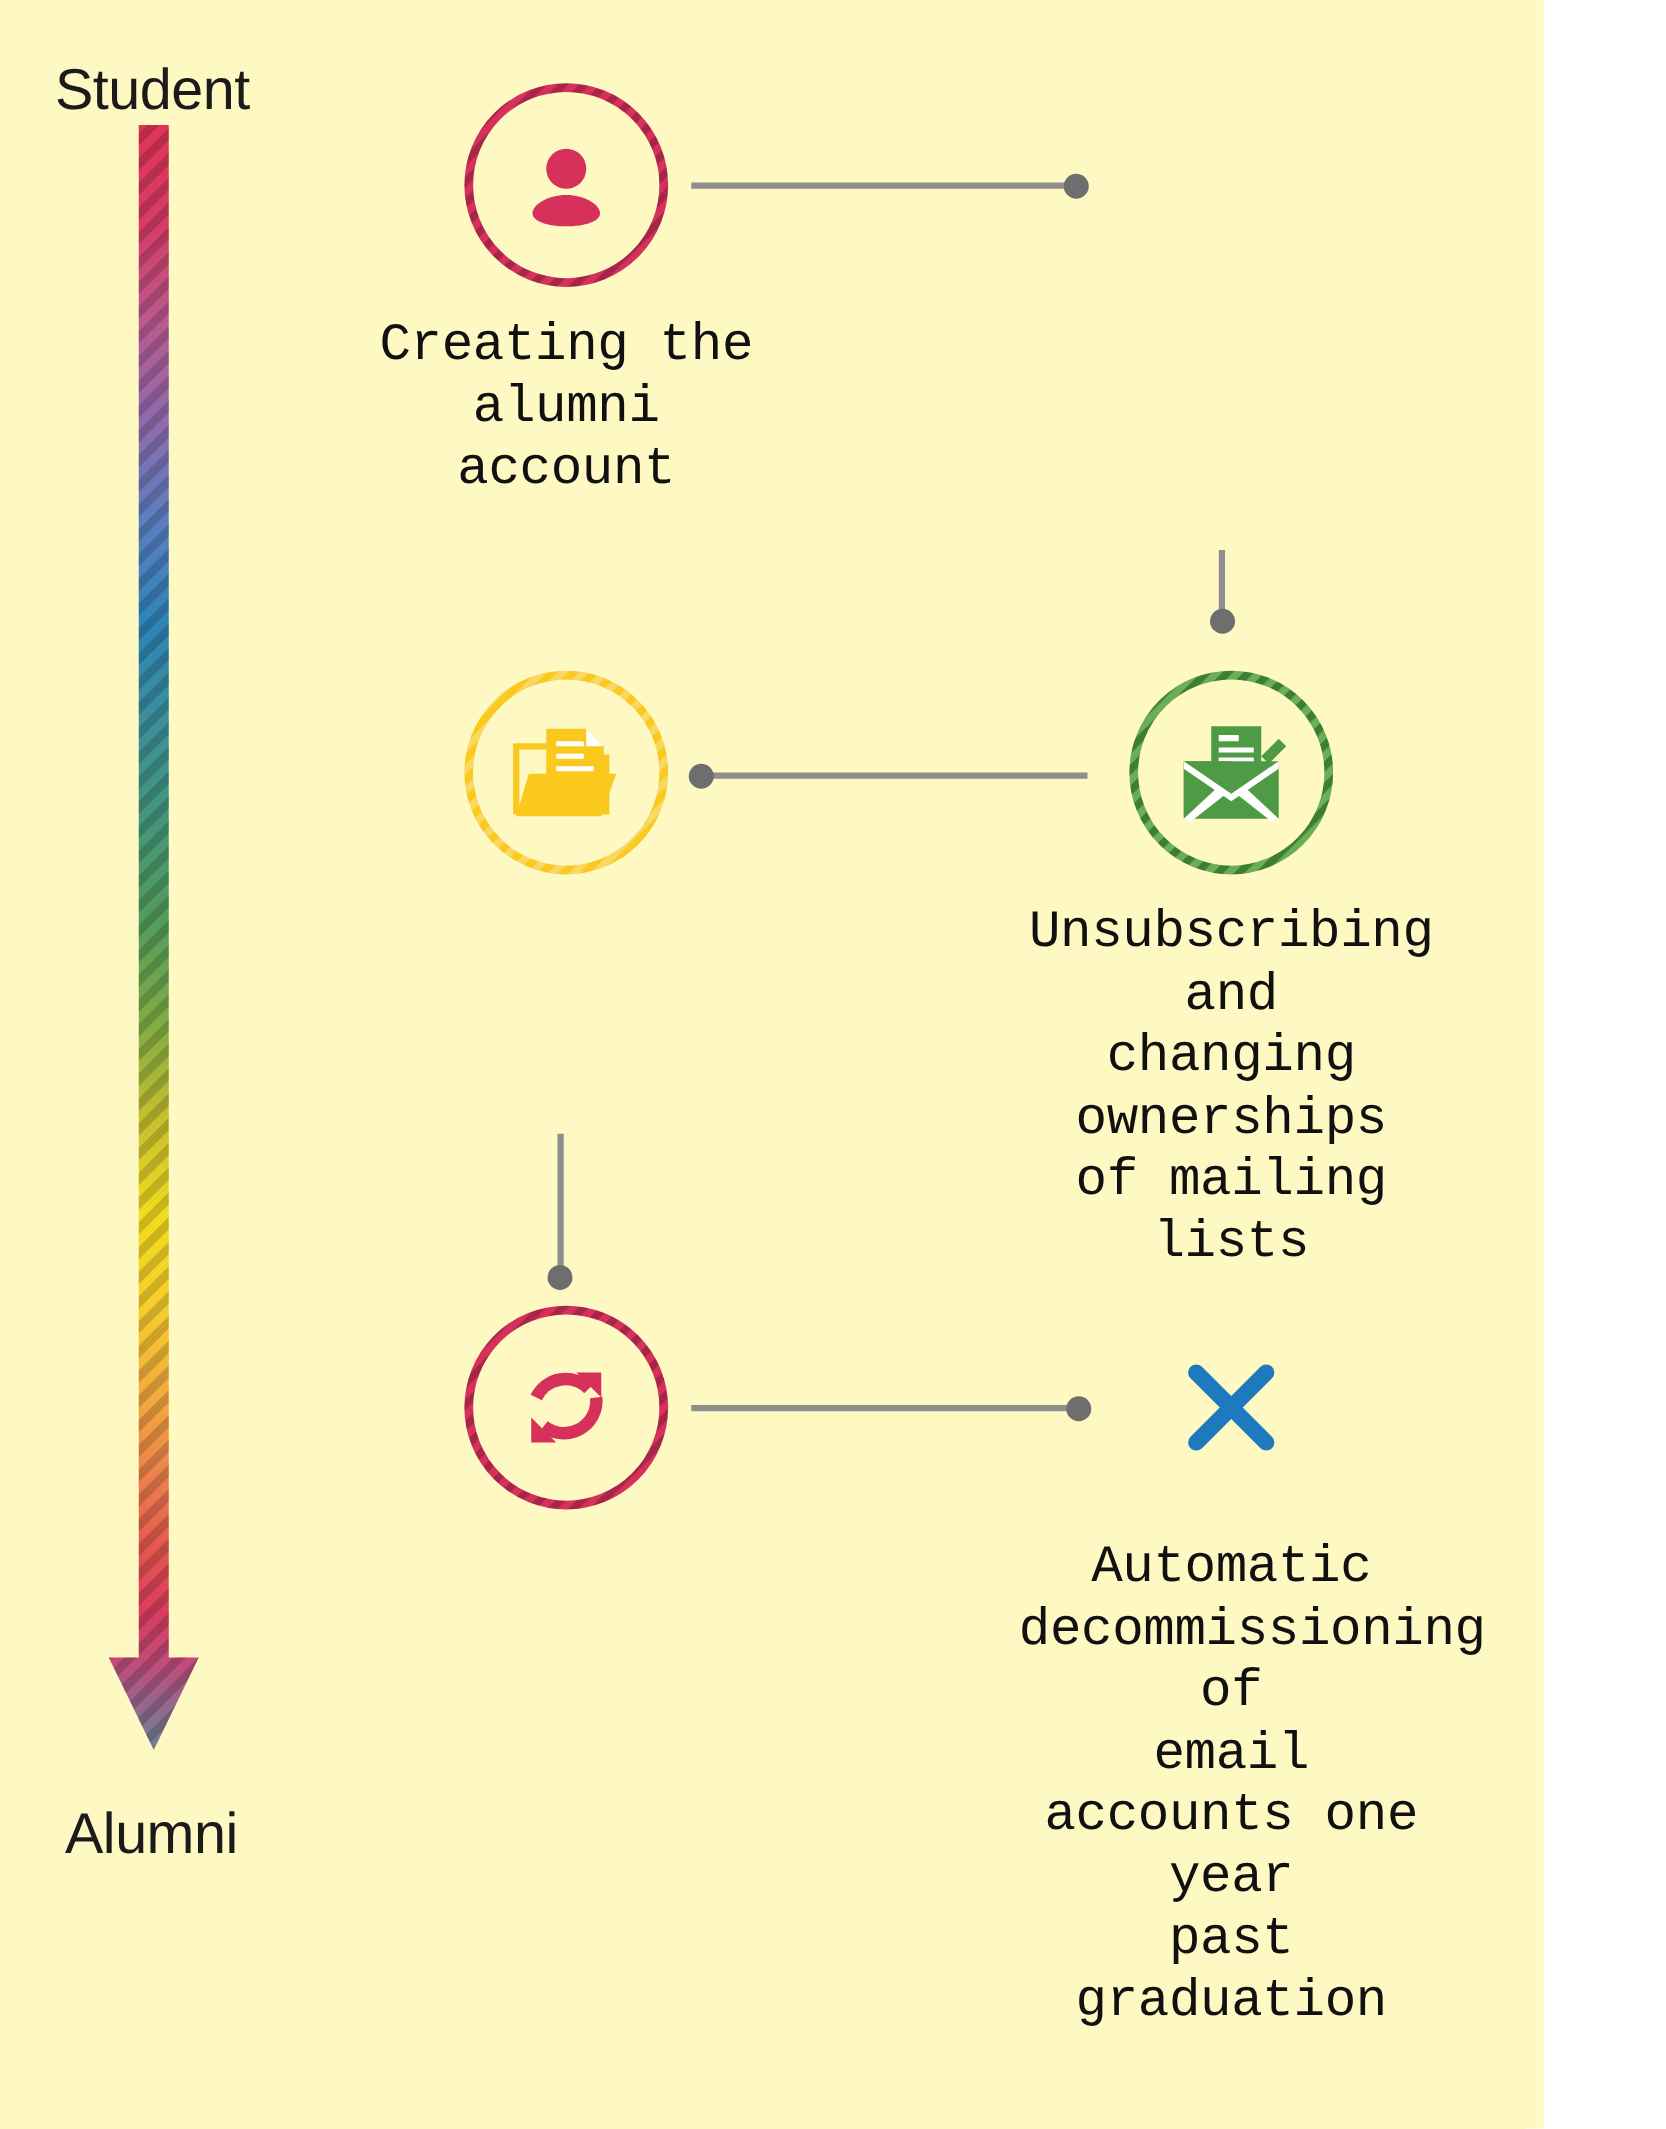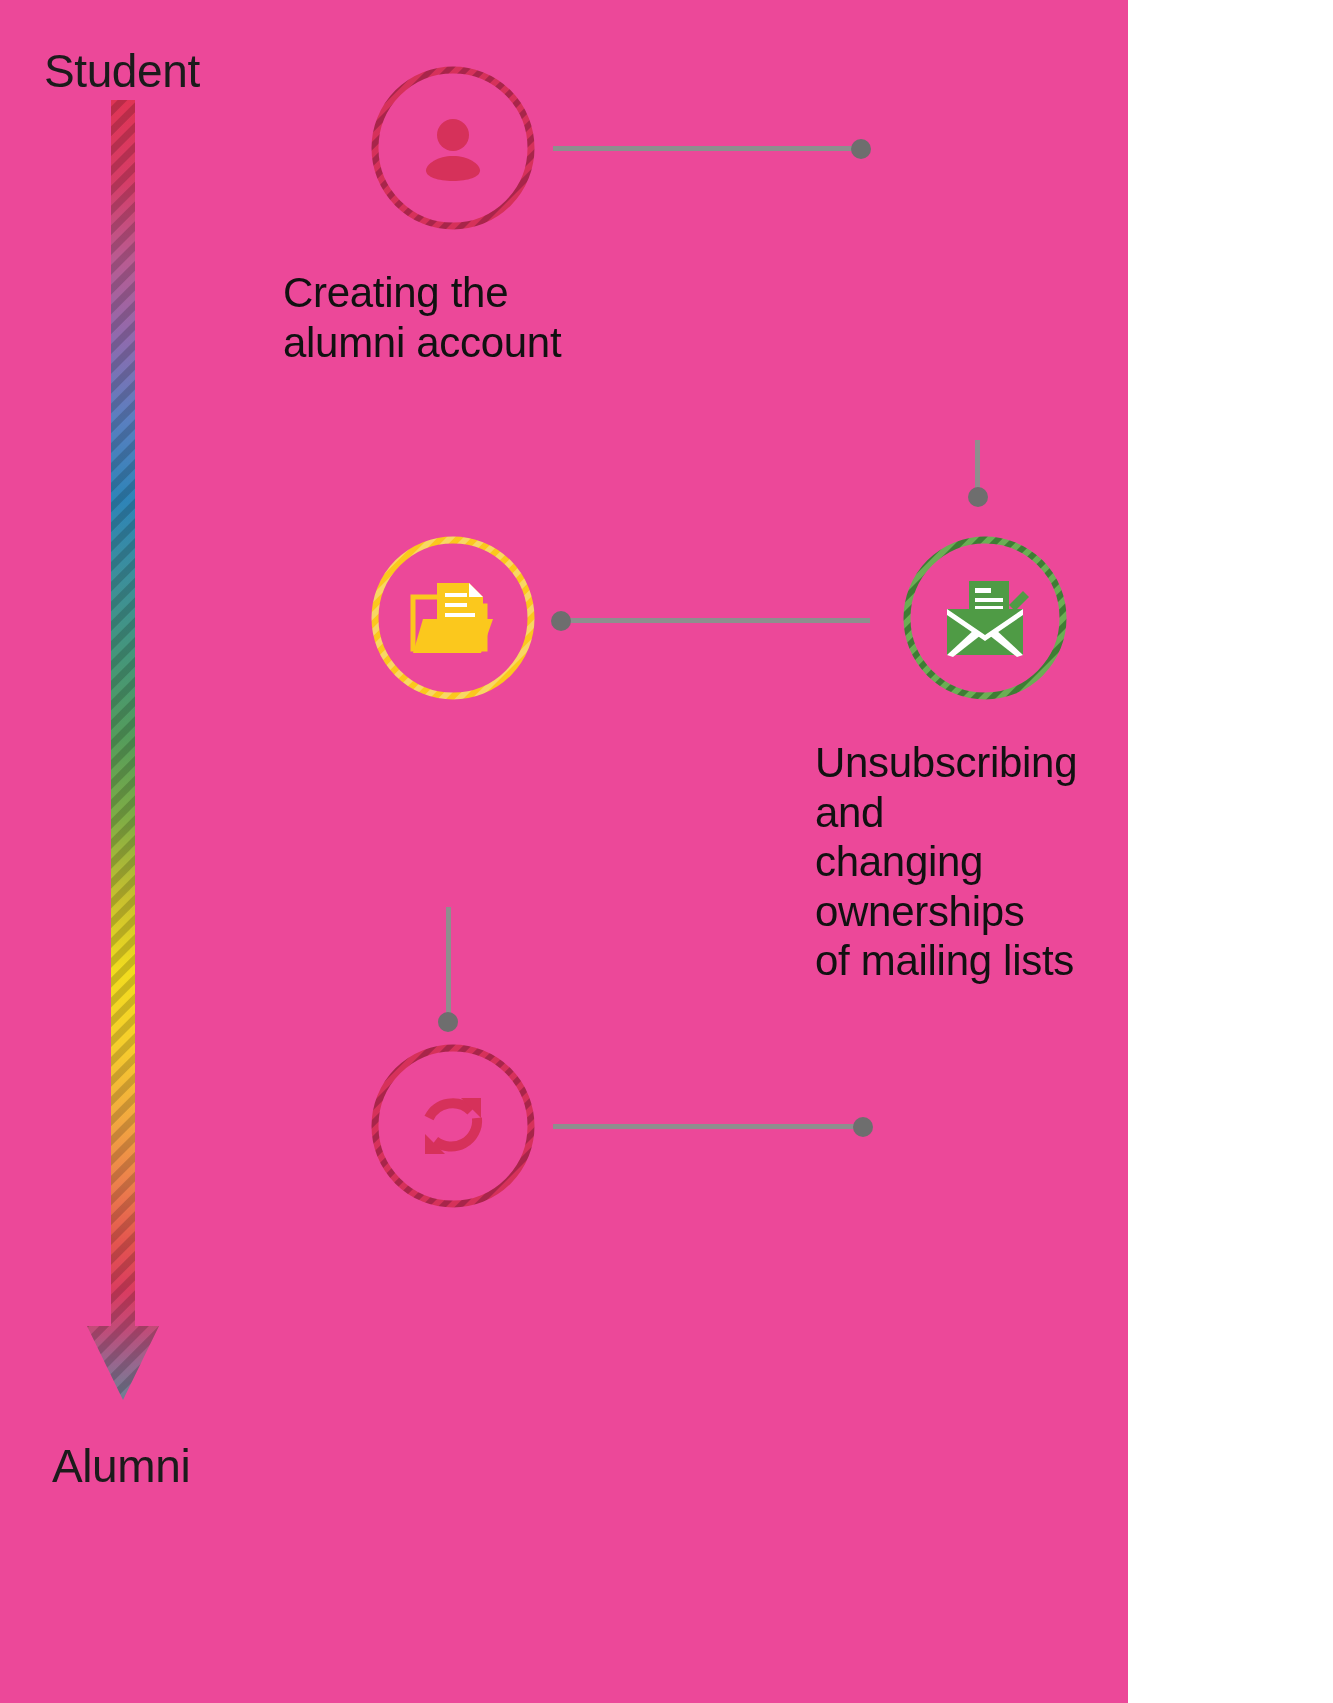--- a/index.html
+++ b/index.html
@@ -5,23 +5,23 @@
   html, body {
     margin: 0;
     padding: 0;
     background: #ffffff;
   }
   body {
     font-family: "Liberation Sans", sans-serif;
   }
   #canvas {
     position: relative;
-    width: 1128px;
+    width: 1235px;
     height: 1703px;
-    background: #ec4899;
+    background: #fef9c3;
     overflow: hidden;
   }
 
   
   #timeline-arrow {
     position: absolute;
     left: 78px;
     top: 100px;
     width: 90px;
     height: 1330px;
@@ -51,27 +51,28 @@
   .node-circle-wrap svg { display: block; }
   .node-icon {
     position: absolute;
     left: 0; top: 0;
     width: 172px; height: 172px;
     display: flex;
     align-items: center;
     justify-content: center;
   }
   .node-caption {
-    margin-top: 34px;
-    text-align: left;
+    margin-top: 18px;
+    text-align: center;
     color: #111111;
     font-size: 42px;
     line-height: 1.18;
     letter-spacing: -0.3px;
     white-space: pre-line;
+    font-family: Liberation Mono, monospace;
   }
 
   
   #node-create-account     { left: 283px; top: 62px; }
   #node-transition-email   { left: 815px; top: 62px; }
   #node-retrieve-files     { left: 283px; top: 532px; }
   #node-mailing-lists      { left: 815px; top: 532px; }
   #node-printing-balance   { left: 283px; top: 1040px; }
   #node-decommission       { left: 815px; top: 1040px; }
 
@@ -256,14 +257,31 @@
         <svg width="80" height="80" viewBox="0 0 80 80">
           <path d="M16,32 A26,26 0 0 1 58,25" fill="none" stroke="#D6315A" stroke-width="10" stroke-linecap="butt"></path>
           <path d="M64,32 A26,26 0 0 1 22,55" fill="none" stroke="#D6315A" stroke-width="10" stroke-linecap="butt"></path>
           <polygon points="48,12 68,12 68,32" fill="#D6315A"></polygon>
           <polygon points="32,68 12,68 12,48" fill="#D6315A"></polygon>
         </svg>
       </div>
     </div>
   </div>
 
+  <div id="node-decommission" class="node">
+    <div class="node-circle-wrap">
+      <svg width="172" height="172" viewBox="0 0 172 172">
+        <circle cx="86" cy="86" r="78" fill="none" stroke="url(#stripeBlue)" stroke-width="7"></circle>
+      </svg>
+      <div class="node-icon">
+        <svg width="84" height="84" viewBox="0 0 84 84">
+          <line x1="14" y1="14" x2="70" y2="70" stroke="#1F79BE" stroke-width="13" stroke-linecap="round"></line>
+          <line x1="70" y1="14" x2="14" y2="70" stroke="#1F79BE" stroke-width="13" stroke-linecap="round"></line>
+        </svg>
+      </div>
+    </div>
+    <div class="node-caption">Automatic
+decommissioning of
+email accounts one year
+past graduation</div>
+  </div>
 
 </div>
 
 </body></html>

